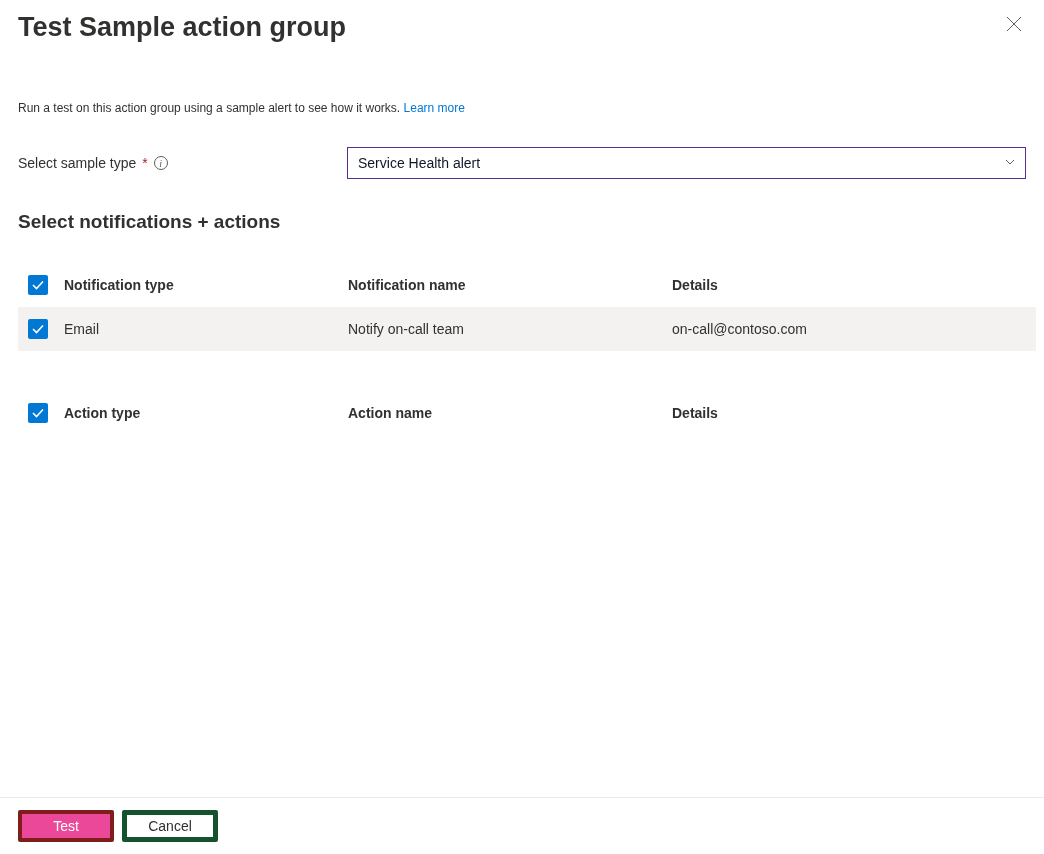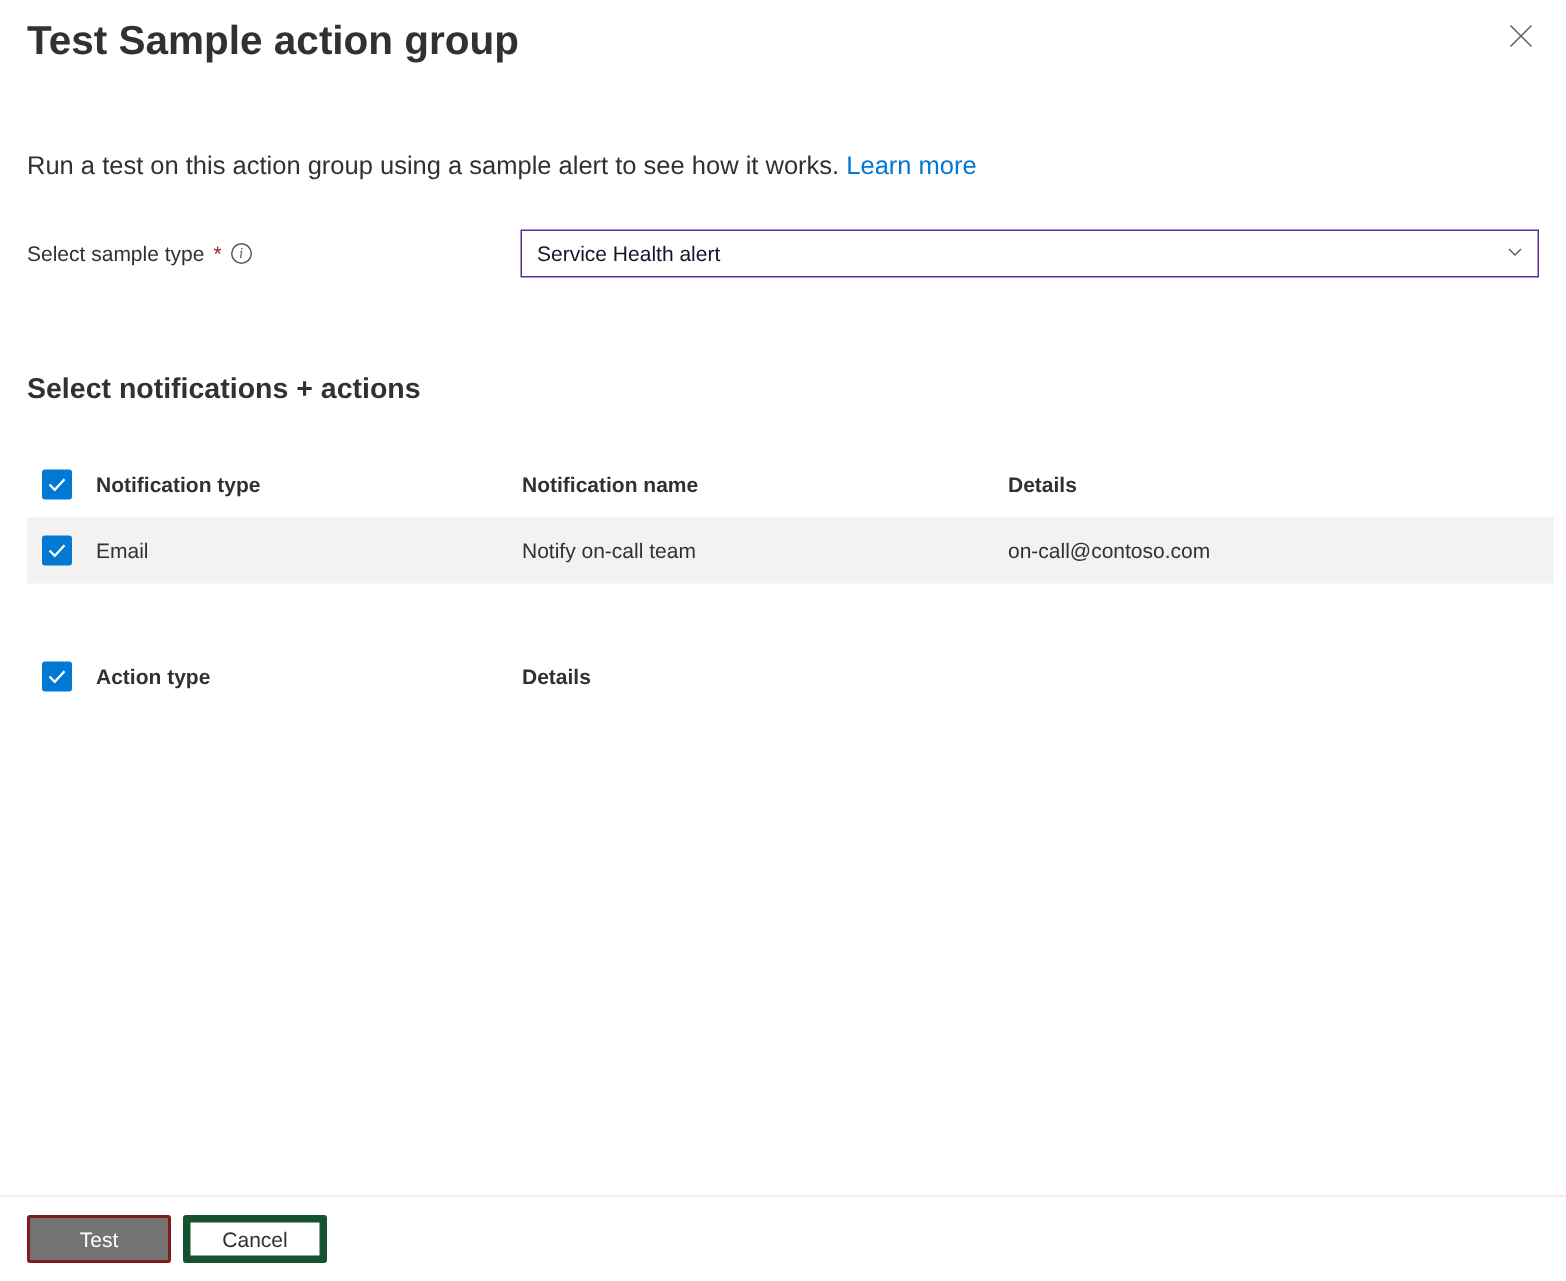--- a/index.html
+++ b/index.html
@@ -27,21 +27,21 @@
       background: none;
       border: none;
       cursor: pointer;
       padding: 4px;
       color: #605e5c;
     }
     .close-btn svg { display: block; }
     .description {
       padding: 0 18px;
       margin-top: 58px;
-      font-size: 17px;
+      font-size: 12px;
       color: #323130;
     }
     .learn-more {
       color: #0078d4;
       text-decoration: none;
     }
     .field-row {
       display: flex;
       align-items: center;
       padding: 0 18px;
@@ -89,21 +89,21 @@
       position: absolute;
       right: 10px;
       top: 50%;
       transform: translateY(-50%);
       pointer-events: none;
     }
     .section-heading {
       font-size: 19px;
       font-weight: 600;
       padding: 0 18px;
-      margin-top: 64px;
+      margin-top: 32px;
       color: #323130;
     }
     .table {
       margin: 30px 8px 0 18px;
     }
     .table + .table { margin-top: 40px; }
     .table-row {
       display: flex;
       align-items: center;
       height: 44px;
@@ -143,22 +143,22 @@
     .btn {
       height: 32px;
       padding: 0 20px;
       font-size: 14px;
       font-family: inherit;
       border-radius: 2px;
       cursor: pointer;
       min-width: 96px;
     }
     .btn-primary {
-      background: #737373;
-      border: 2px solid #7f1d1d;
+      background: #ec4899;
+      border: 4px solid #7f1d1d;
       color: #fff;
     }
     .btn-secondary {
       background: #fff;
       border: 5px solid #14532d;
       color: #323130;
     }
   </style>
 </head>
 <body>
@@ -228,20 +228,21 @@
 <div class="table">
   <div class="table-row table-header">
     <div class="col-check">
       <div class="checkbox">
         <svg width="14" height="14" viewBox="0 0 14 14">
             <path d="M2 7 L5.5 10.5 L12 3.5" stroke="#fff" stroke-width="1.6" fill="none"></path>
           </svg>
       </div>
     </div>
     <div class="col-1">Action type</div>
+    <div class="col-2">Action name</div>
     <div class="col-3">Details</div>
   </div>
 </div>
 
 <div class="footer">
   <button class="btn btn-primary">Test</button>
   <button class="btn btn-secondary">Cancel</button>
 </div>
 
 </body></html>

